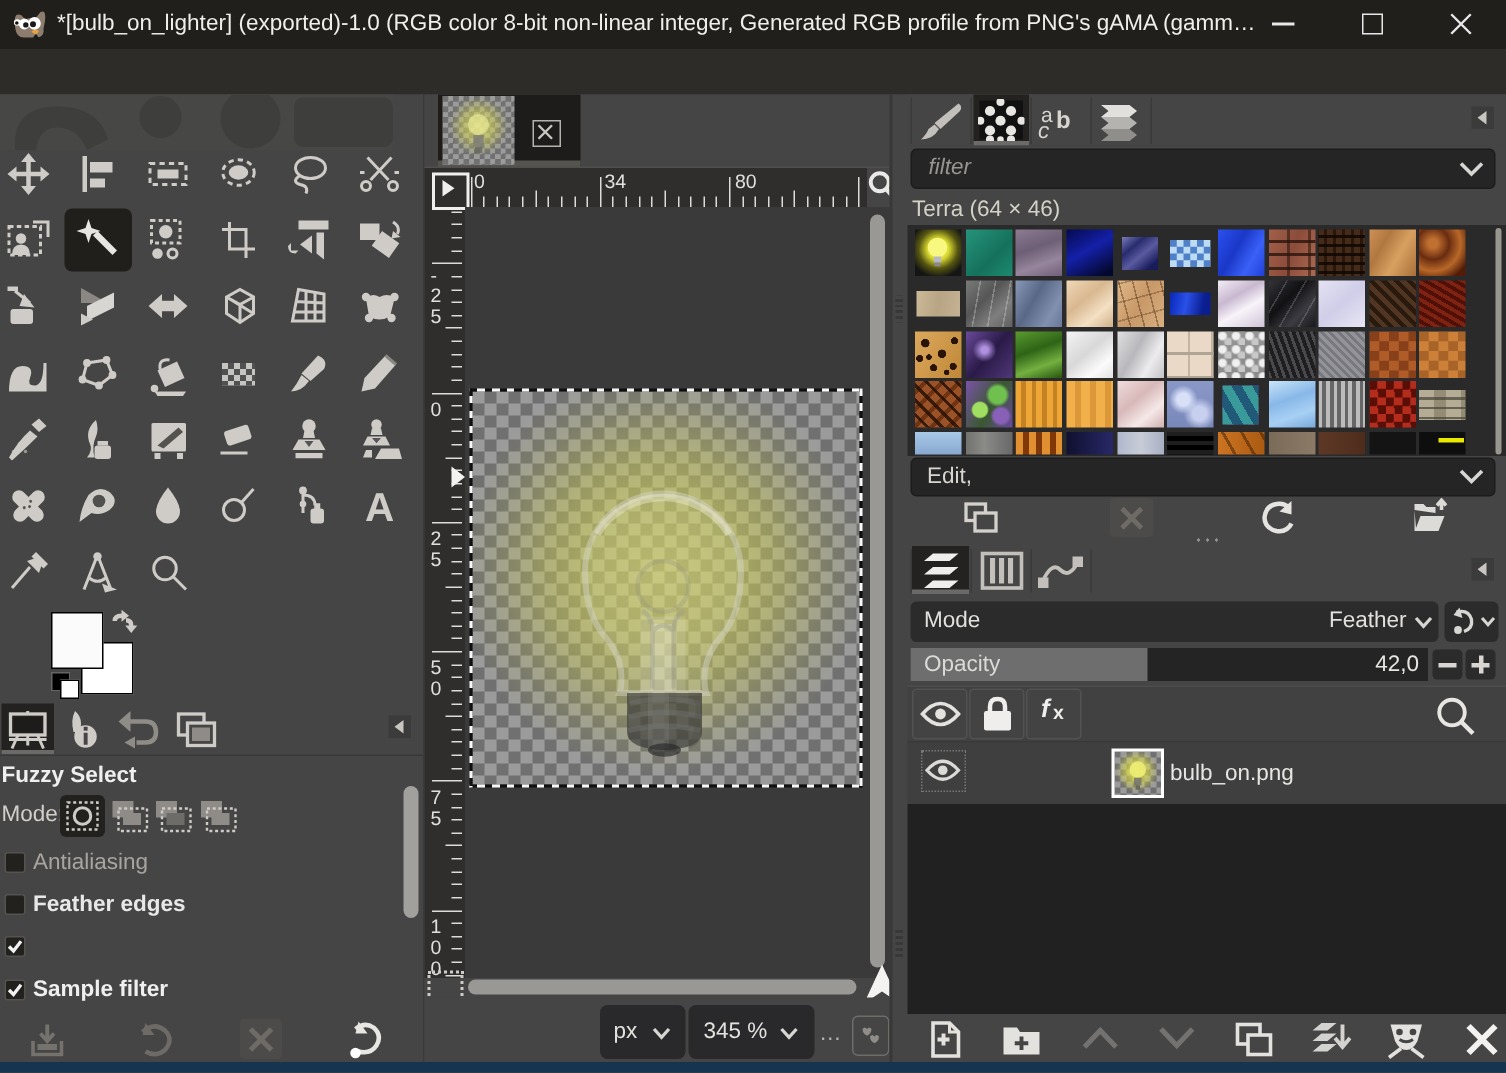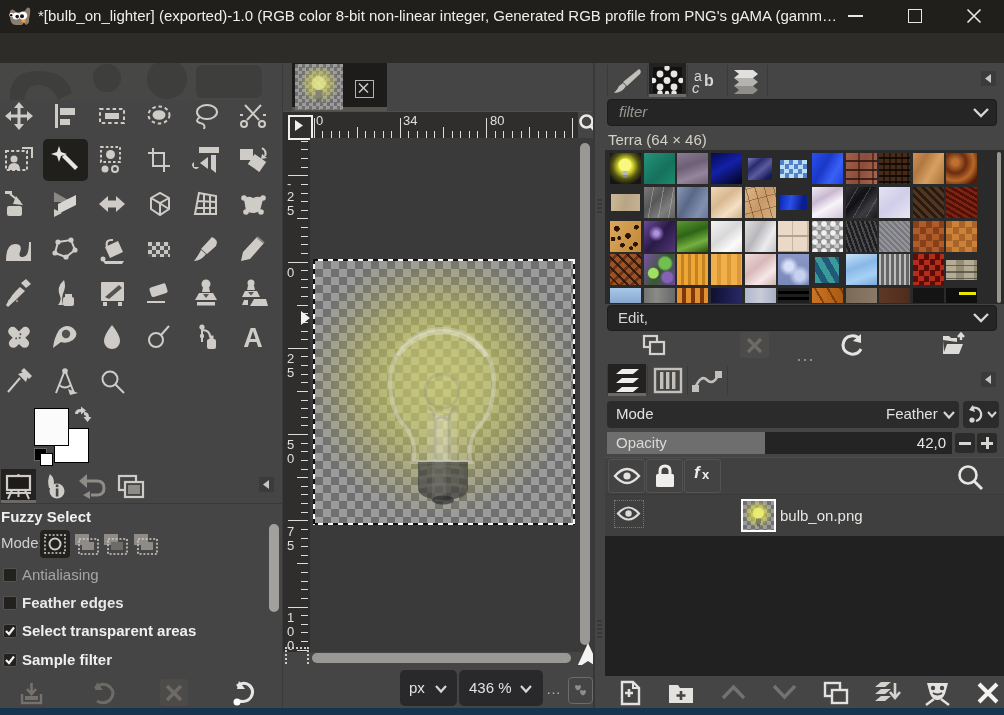--- a/index.html
+++ b/index.html
@@ -315,21 +315,20 @@
       <rect x="8" y="9" width="12" height="8" fill="#8f8c88"></rect>
     </svg>
 <div class="a" style="left:3px;top:568px;width:12px;height:12px;background:#22211d;border:1px solid #55534f;border-radius:2px;"></div>
 <div class="a" style="left:22px;top:566px;font-size:15px;font-weight:normal;color:#a8a5a1;">Antialiasing</div>
 <div class="a" style="left:3px;top:596px;width:12px;height:12px;background:#22211d;border:1px solid #55534f;border-radius:2px;"></div>
 <div class="a" style="left:22px;top:594px;font-size:15px;font-weight:bold;color:#e8e8e8;">Feather edges</div>
 <div class="a" style="left:3px;top:624px;width:12px;height:12px;background:#22211d;border:1px solid #55534f;border-radius:2px;"></div>
 <svg class="a" style="left:3px;top:624px;" width="14" height="14" viewBox="0 0 14 14">
       <path d="M3 7 L6 10 L11 3.5" stroke="#f2f2f2" stroke-width="2.2" fill="none"></path>
     </svg>
-<div class="a" style="left:22px;top:622px;font-size:15px;font-weight:bold;color:#efefef;">Select transparent areas</div>
 <div class="a" style="left:3px;top:653px;width:12px;height:12px;background:#22211d;border:1px solid #55534f;border-radius:2px;"></div>
 <svg class="a" style="left:3px;top:653px;" width="14" height="14" viewBox="0 0 14 14">
       <path d="M3 7 L6 10 L11 3.5" stroke="#f2f2f2" stroke-width="2.2" fill="none"></path>
     </svg>
 <div class="a" style="left:22px;top:651px;font-size:15px;font-weight:bold;color:#efefef;">Sample filter</div>
 
 <svg class="a" style="left:20px;top:681px;" width="23" height="25" viewBox="0 0 23 25">
       <path d="M11.5 2 V12 M7 8 L11.5 13 L16 8" stroke="#75726e" stroke-width="2.6" fill="none"></path>
       <path d="M2 13 V22 H21 V13" stroke="#75726e" stroke-width="2.4" fill="none"></path>
       <rect x="5" y="15" width="13" height="4" fill="#75726e"></rect>
@@ -515,21 +514,21 @@
 <svg class="a" style="left:574px;top:641px;" width="28" height="30" viewBox="0 0 28 30">
       <path d="M14 2 L26 28 L14 20 L2 28Z" fill="#f4f3f1"></path>
     </svg>
 <div class="a" style="left:283px;top:665px;width:310px;height:50px;background:#454545;"></div>
 <div class="a" style="left:400px;top:670px;width:57px;height:36px;background:#29282a;border-radius:5px;"></div>
 <div class="a" style="left:409px;top:679px;font-size:15px;color:#e4e2df;">px</div>
 <svg class="a" style="left:434px;top:684px;" width="14" height="10" viewBox="0 0 14 10">
       <path d="M2 2 L7 7.5 L12 2" stroke="#d8d6d3" stroke-width="2.2" fill="none"></path>
     </svg>
 <div class="a" style="left:459px;top:670px;width:84px;height:36px;background:#29282a;border-radius:5px;"></div>
-<div class="a" style="left:469px;top:679px;font-size:15px;color:#e4e2df;">436 %</div>
+<div class="a" style="left:469px;top:679px;font-size:15px;color:#e4e2df;">345 %</div>
 <svg class="a" style="left:519px;top:684px;" width="14" height="10" viewBox="0 0 14 10">
       <path d="M2 2 L7 7.5 L12 2" stroke="#d8d6d3" stroke-width="2.2" fill="none"></path>
     </svg>
 <div class="a" style="left:546px;top:680px;font-size:15px;color:#b5b3af;">…</div>
 <div class="a" style="left:568px;top:677px;width:23px;height:25px;border:1px solid #6e6c69;border-radius:4px;"></div>
 <svg class="a" style="left:571px;top:681px;" width="18" height="18" viewBox="0 0 18 18">
       <path d="M4 5 Q5.5 3 7 5 Q8.5 3 10 5 Q10 8 7 9.5 Q4 8 4 5Z" fill="#8f8d8a"></path>
       <path d="M9 10 Q10.5 8 12 10 Q13.5 8 15 10 Q15 13 12 14.5 Q9 13 9 10Z" fill="#8f8d8a"></path>
     </svg>
 

